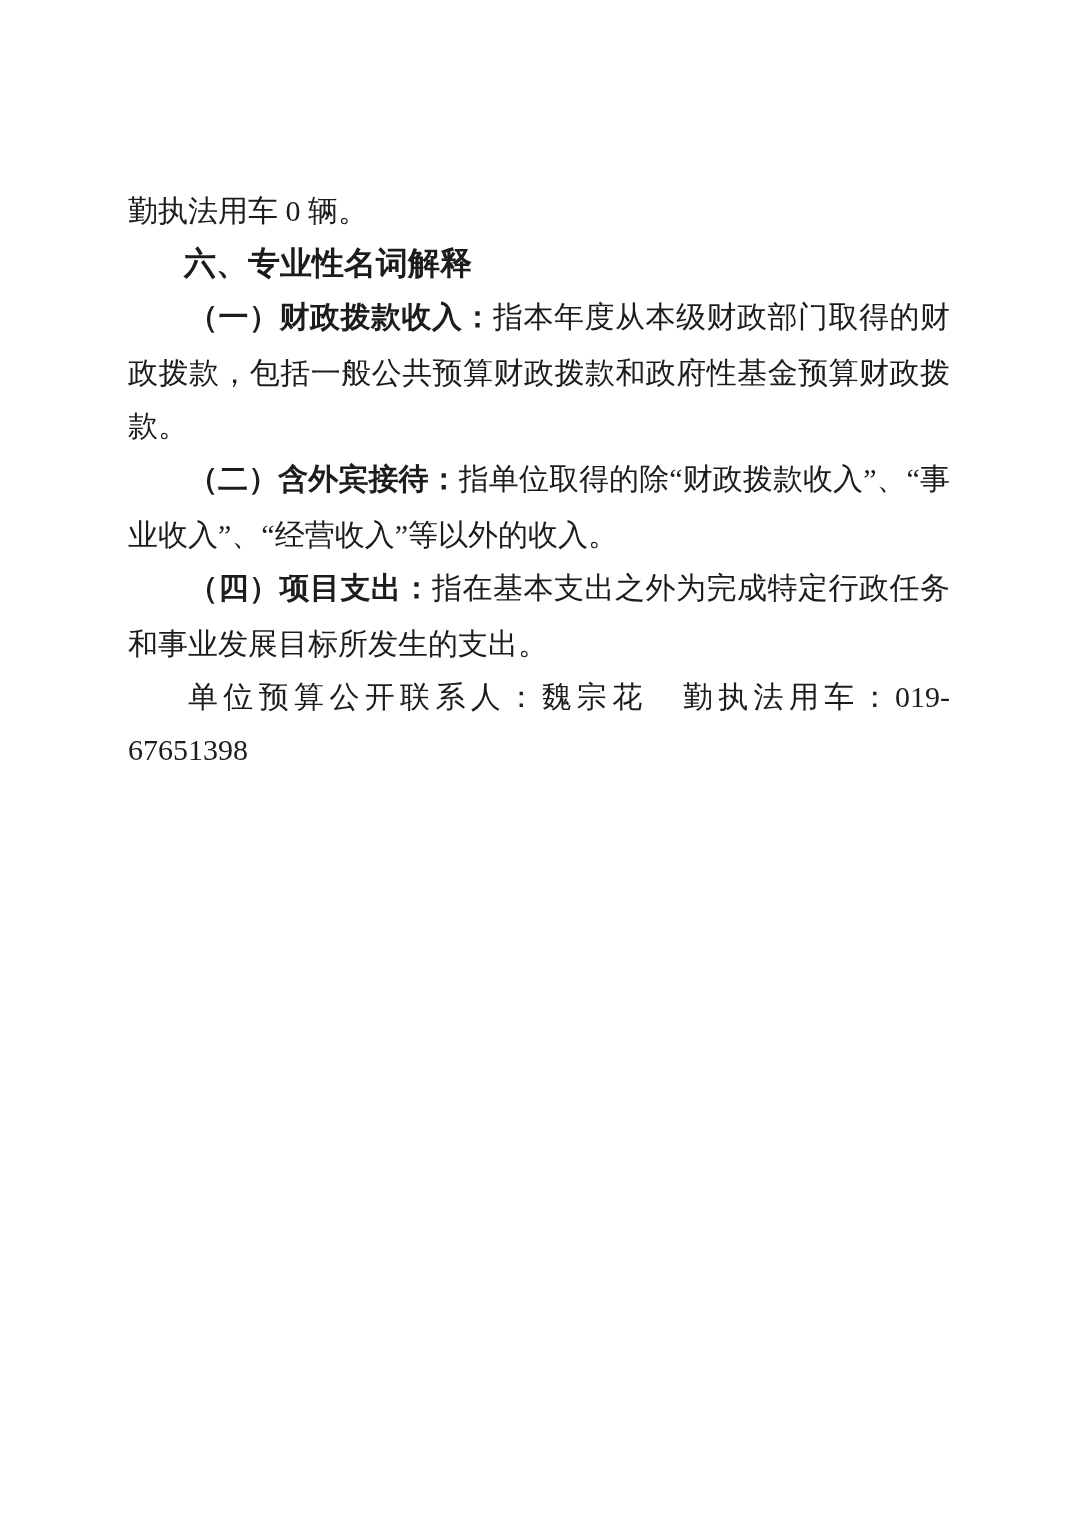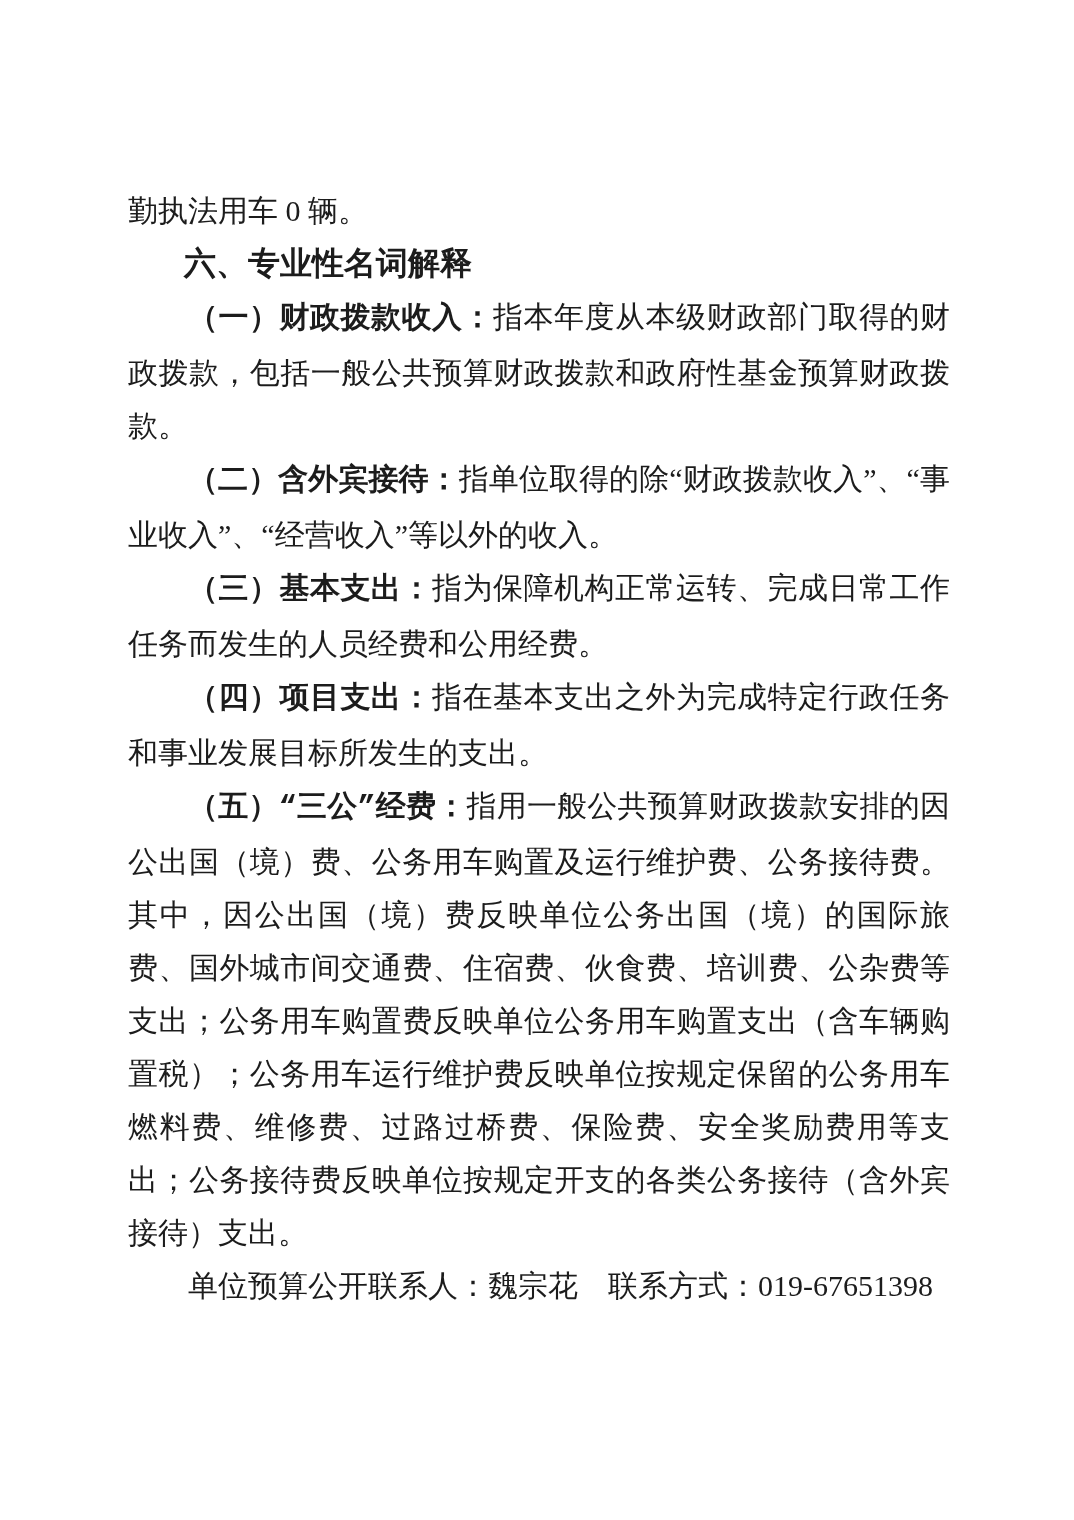--- a/index.html
+++ b/index.html
@@ -55,21 +55,19 @@
 <div class="page">
 
   <p class="para no-indent">勤执法用车 0 辆。</p>
 
   <h2 class="heading">六、专业性名词解释</h2>
 
   <p class="para"><span class="lead">（一）财政拨款收入：</span><span>指本年度从本级财政部门取得的财政拨款，包括一般公共预算财政拨款和政府性基金预算财政拨款。</span></p>
 
   <p class="para"><span class="lead">（二）含外宾接待：</span><span>指单位取得的除“财政拨款收入”、“事业收入”、“经营收入”等以外的收入。</span></p>
 
-  <p class="para"><span class="lead">（三）基本支出：</span><span>指为保障机构正常运转、完成日常工作任务而发生的人员经费和公用经费。</span></p>
 
   <p class="para"><span class="lead">（四）项目支出：</span><span>指在基本支出之外为完成特定行政任务和事业发展目标所发生的支出。</span></p>
 
-  <p class="para"><span class="lead">（五）“三公”经费：</span><span>指用一般公共预算财政拨款安排的因公出国（境）费、公务用车购置及运行维护费、公务接待费。其中，因公出国（境）费反映单位公务出国（境）的国际旅费、国外城市间交通费、住宿费、伙食费、培训费、公杂费等支出；公务用车购置费反映单位公务用车购置支出（含车辆购置税）；公务用车运行维护费反映单位按规定保留的公务用车燃料费、维修费、过路过桥费、保险费、安全奖励费用等支出；公务接待费反映单位按规定开支的各类公务接待（含外宾接待）支出。</span></p>
 
-  <p class="para"><span>单位预算公开联系人：</span><span>魏宗花</span><span class="gap"></span><span>联系方式：</span><span>019-67651398</span></p>
+  <p class="para"><span>单位预算公开联系人：</span><span>魏宗花</span><span class="gap"></span><span>勤执法用车：</span><span>019-67651398</span></p>
 
 </div>
 
 </body></html>

